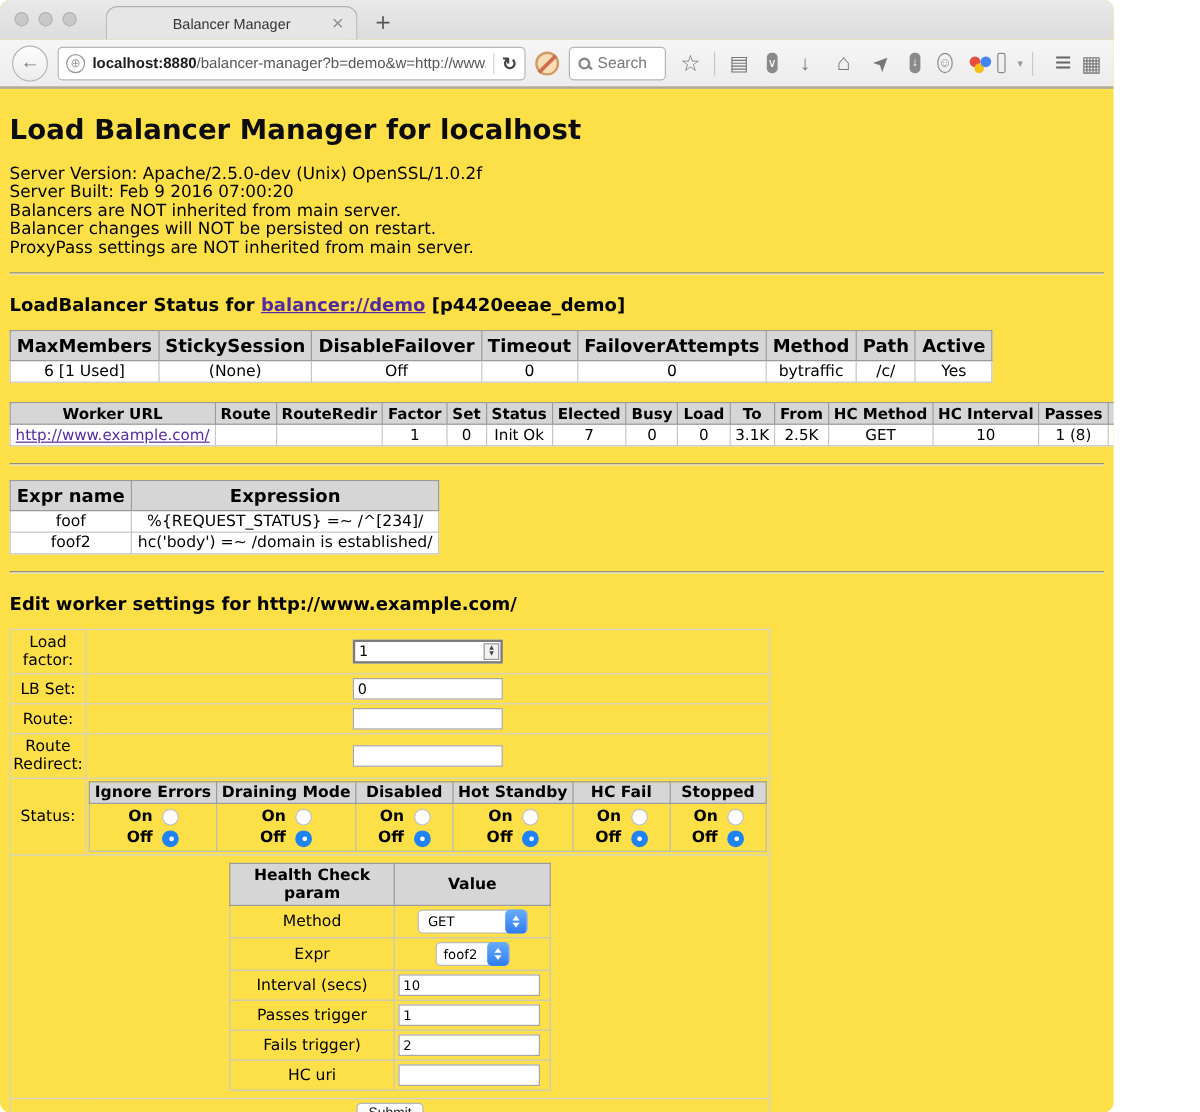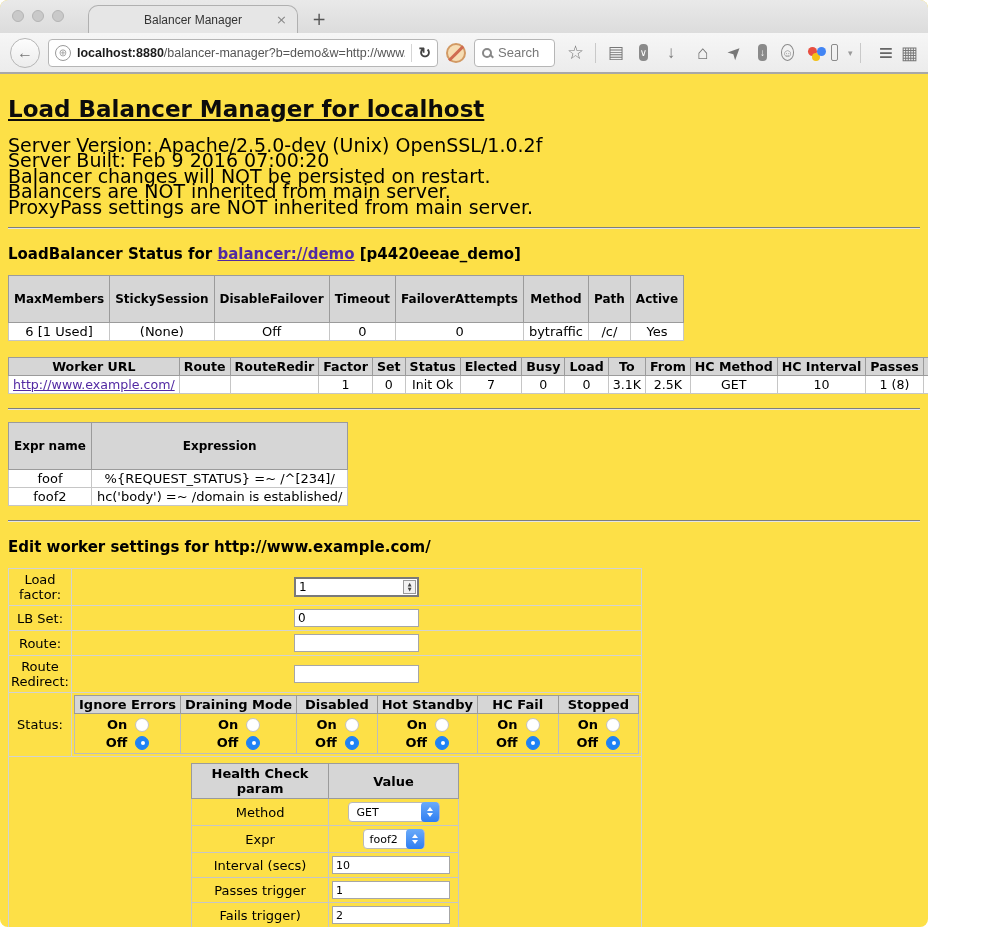--- a/index.html
+++ b/index.html
@@ -42,28 +42,28 @@
   .dots .d1 { width:9px; height:9px; background:#e84e40; left:0; top:3px; }
   .dots .d2 { width:8px; height:8px; background:#f3c117; left:4px; top:9px; }
   .dots .d3 { width:9px; height:9px; background:#4285f4; left:9px; top:3px; }
   .device { width:12px; height:17px; border:1.5px solid #8a8a8a; border-radius:2px; margin:0 2px; }
   .caret { color:#999; font-size:9px; }
   .burger { color:#666; font-size:24px; line-height:20px; margin-left:10px; }
   .gridicon { color:#777; font-size:18px; }
 
   
   .content { padding:0 8px; color:#000; }
-  h1 { font-size:23px; font-weight:bold; margin:22px 0 16px; color:#0c0c0c;text-decoration:underline; }
-  .info { font-size:19px; line-height:15.4px; }
+  h1 { font-size:23px; font-weight:bold; margin:22px 0 16px; color:#0c0c0c; }
+  .info { font-size:14px; line-height:15.4px; }
   hr { border:0; border-top:1px solid #7e7e7e; border-bottom:1px solid #e4e4e4; margin:12px 0; }
   h3 { font-size:15px; font-weight:bold; margin:16px 0 12px; }
   a.vlink { color:#5229a3; text-decoration:underline; }
 
   table.data { border-collapse:collapse; border:1px solid #6f6f6f; background:#fff; }
-  table.data th { background:#d6d6d6; border:1px solid #9b9b9b; font-weight:bold; font-size:12px; padding:16px 5px; text-align:center; white-space:nowrap; }
+  table.data th { background:#d6d6d6; border:1px solid #9b9b9b; font-weight:bold; font-size:15px; padding:3px 5px; text-align:center; white-space:nowrap; }
   table.data td { border:1px solid #c6c6c6; font-size:13px; padding:1px 5px; text-align:center; white-space:nowrap; }
   table.worker th, table.worker td { font-size:12.6px; padding:1px 4px; }
   td.left { text-align:left; }
 
   
   table.form { border-collapse:collapse; border:1px solid #8a8a8a; width:564px; margin-top:6px; }
   table.form > tbody > tr > td { border:1px solid #d2d2d2; font-size:13px; padding:3px 2px; text-align:center; vertical-align:middle; }
   td.flabel { width:101px; }
   input.txt { width:125px; height:18px; border:1px solid #a6a6a6; font-family:"DejaVu Sans", sans-serif; font-size:12px; padding:0 3px; }
   .numwrap { position:relative; display:inline-block; }
@@ -152,22 +152,22 @@
     <span class="burger">≡</span>
     <span class="gridicon">▦</span>
   </div>
 
   <div class="content">
     <h1>Load Balancer Manager for localhost</h1>
 
     <div class="info">
       <div>Server Version: Apache/2.5.0-dev (Unix) OpenSSL/1.0.2f</div>
       <div>Server Built: Feb 9 2016 07:00:20</div>
+      <div>Balancers are NOT inherited from main server.</div>
       <div>Balancer changes will NOT be persisted on restart.</div>
-      <div>Balancers are NOT inherited from main server.</div>
       <div>ProxyPass settings are NOT inherited from main server.</div>
     </div>
 
     <hr>
 
     <h3><span>LoadBalancer Status for </span><a class="vlink" href="#">balancer://demo</a><span> [p4420eeae_demo]</span></h3>
 
     <table class="data" style="width:616px">
       <tbody>
           <tr>

